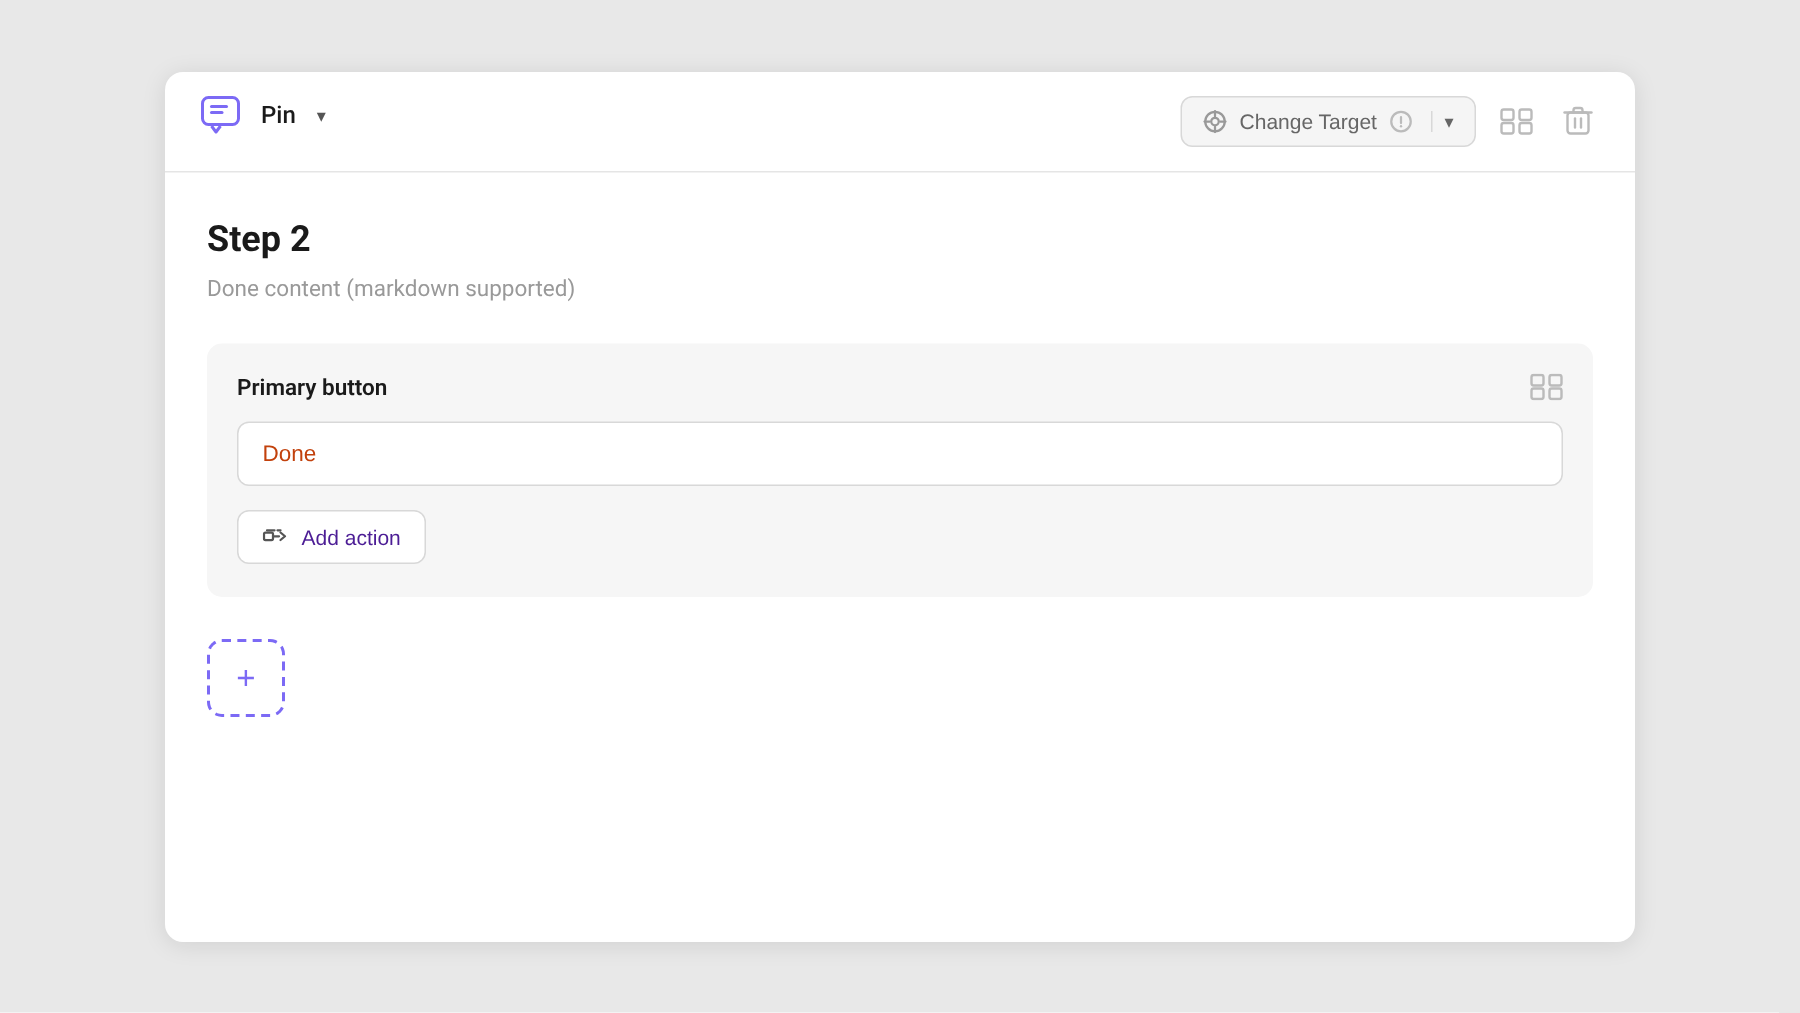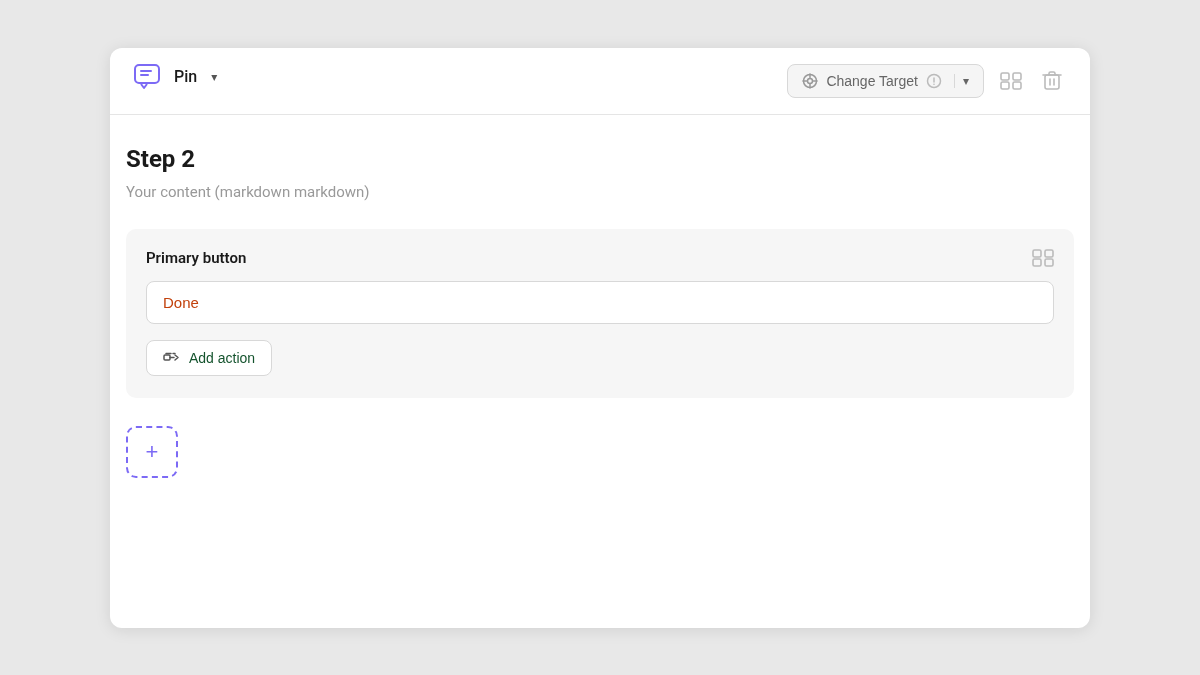--- a/index.html
+++ b/index.html
@@ -111,21 +111,21 @@
       font-size: 18px;
       padding: 4px;
       border-radius: 6px;
       display: flex;
       align-items: center;
       justify-content: center;
     }
 
     
     .card-body {
-      padding: 30px 16px 36px;
+      padding: 30px 28px 36px;
     }
 
     .step-title {
       font-size: 24px;
       font-weight: 700;
       color: #1a1a1a;
       margin-bottom: 10px;
     }
 
     .step-subtitle {
@@ -179,21 +179,21 @@
     }
 
     .add-action-btn {
       display: flex;
       gap: 8px;
       background: #fff;
       border: 1.5px solid #d8d8d8;
       border-radius: 8px;
       padding: 9px 16px;
       font-size: 14px;
-      color: #14532d;
+      color: #4c1d95;
       cursor: pointer;
       font-weight: 500;
     }
 
     
     .add-step-btn {
       width: 52px;
       height: 52px;
       border: 2px dashed #7c6af5;
       border-radius: 10px;
@@ -282,21 +282,21 @@
           <line x1="8" y1="9" x2="8" y2="15" stroke="#bbb" stroke-width="1.6" stroke-linecap="round"></line>
           <line x1="12" y1="9" x2="12" y2="15" stroke="#bbb" stroke-width="1.6" stroke-linecap="round"></line>
         </svg>
       </button>
     </div>
   </div>
 
   <div class="card-body">
 
     <h2 class="step-title">Step 2</h2>
-    <p class="step-subtitle">Your content (markdown markdown)</p>
+    <p class="step-subtitle">Done content (markdown supported)</p>
 
     <div class="section-box">
 
       <div class="section-header">
         <span class="section-title">Primary button</span>
         <button class="section-icon-btn">
           <svg width="22" height="18" viewBox="0 0 22 18" fill="none" xmlns="http://www.w3.org/2000/svg">
             <rect x="1" y="1" width="8" height="7" rx="1.5" stroke="#bbb" stroke-width="1.6"></rect>
             <rect x="13" y="1" width="8" height="7" rx="1.5" stroke="#bbb" stroke-width="1.6"></rect>
             <rect x="1" y="10" width="8" height="7" rx="1.5" stroke="#bbb" stroke-width="1.6"></rect>

